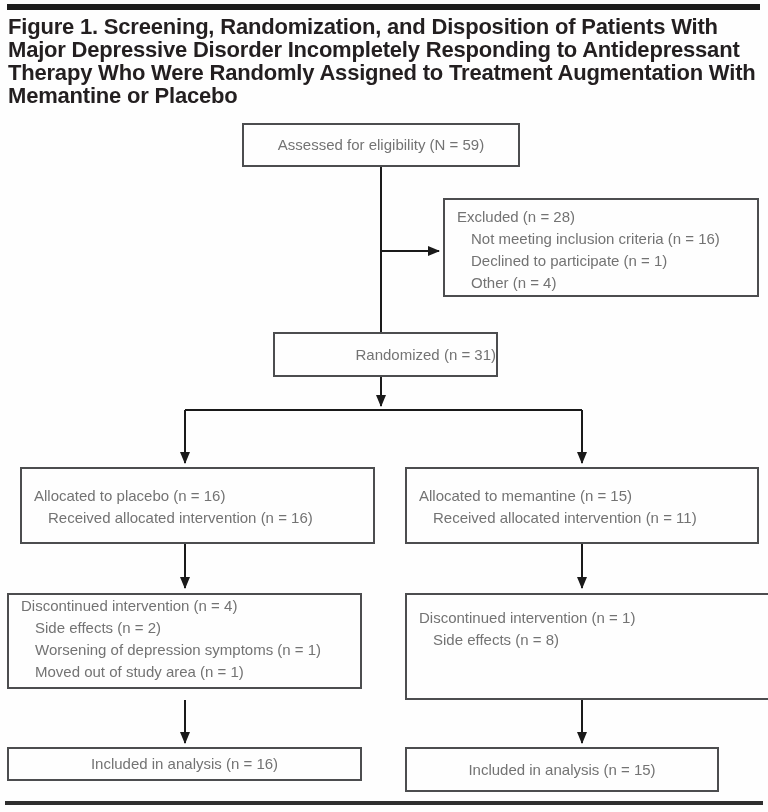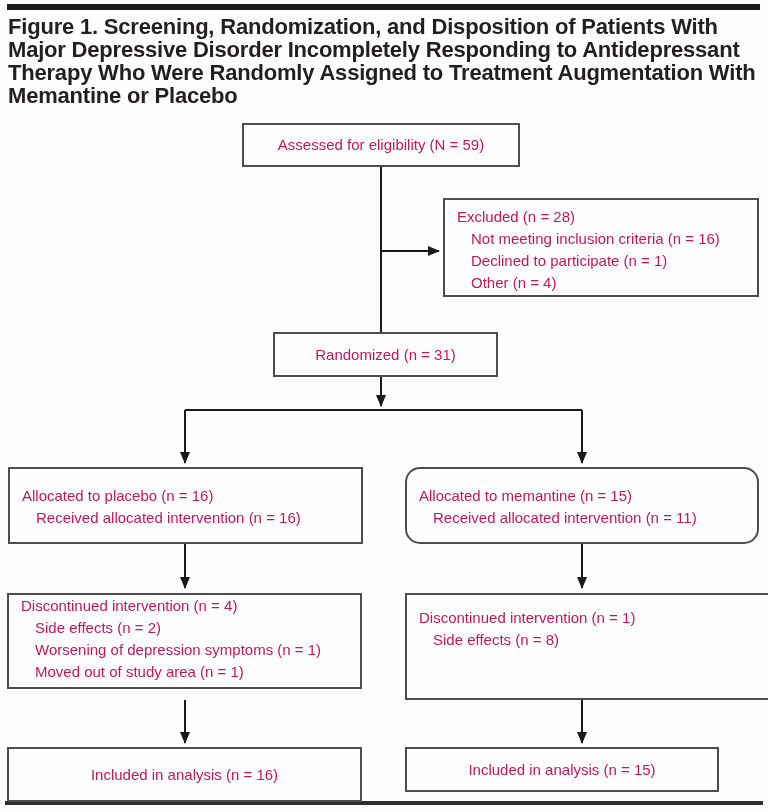--- a/index.html
+++ b/index.html
@@ -33,40 +33,40 @@
     z-index: 1;
     pointer-events: none;
   }
   .box {
     position: absolute;
     z-index: 2;
     border: 2px solid #4c4d4f;
     background: #fefefe;
     font-size: 15px;
     line-height: 22px;
-    color: #be185d;
+    color: #737373;
   }
   .center-box {
     display: flex;
     align-items: center;
     justify-content: center;
     text-align: center;
   }
   .list-box { padding-left: 12px; padding-right: 6px; }
   .list-box .line { white-space: nowrap; }
   .list-box .sub { padding-left: 14px; }
 
   .assessed-box   { left: 242px; top: 123px; width: 278px; height: 44px; }
   .excluded-box   { left: 443px; top: 198px; width: 316px; height: 99px; padding-top: 6px; }
-  .randomized-box { left: 273px; top: 332px; width: 225px; height: 45px; }
-  .alloc-left     { left: 8px;   top: 467px; width: 355px; height: 77px; padding-top: 16px; }
-  .alloc-right    { left: 405px; top: 467px; width: 354px; height: 77px; padding-top: 16px; border-radius: 15px; }
+  .randomized-box { left: 273px; top: 332px; width: 225px; height: 45px; justify-content: flex-end; }
+  .alloc-left     { left: 20px;   top: 467px; width: 355px; height: 77px; padding-top: 16px; }
+  .alloc-right    { left: 405px; top: 467px; width: 354px; height: 77px; padding-top: 16px; }
   .disc-left      { left: 7px;   top: 593px; width: 355px; height: 96px; padding-top: 0; }
   .disc-right     { left: 405px; top: 593px; width: 390px; height: 107px; padding-top: 12px; }
-  .incl-left      { left: 7px;   top: 747px; width: 355px; height: 55px; }
+  .incl-left      { left: 7px;   top: 747px; width: 355px; height: 34px; }
   .incl-right     { left: 405px; top: 747px; width: 314px; height: 45px; }
 </style>
 </head>
 <body>
 
 <div class="page">
 
   <div class="rule top-rule"></div>
 
   <div class="figure-title">

